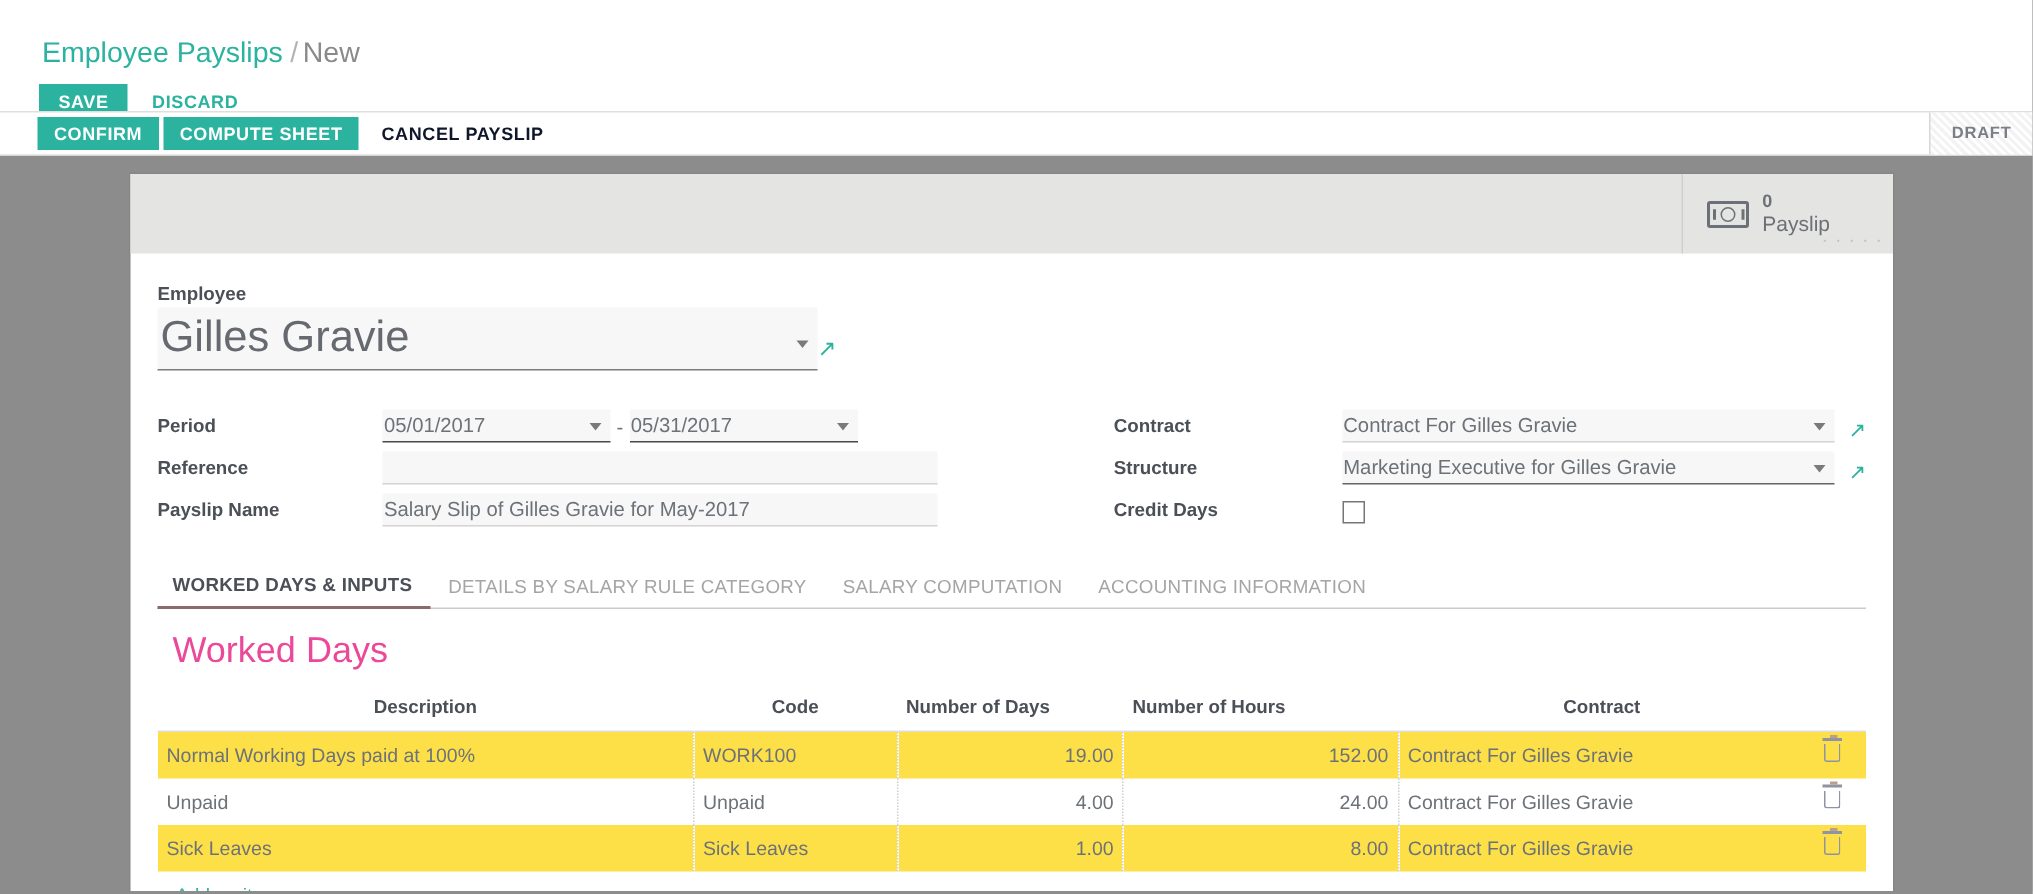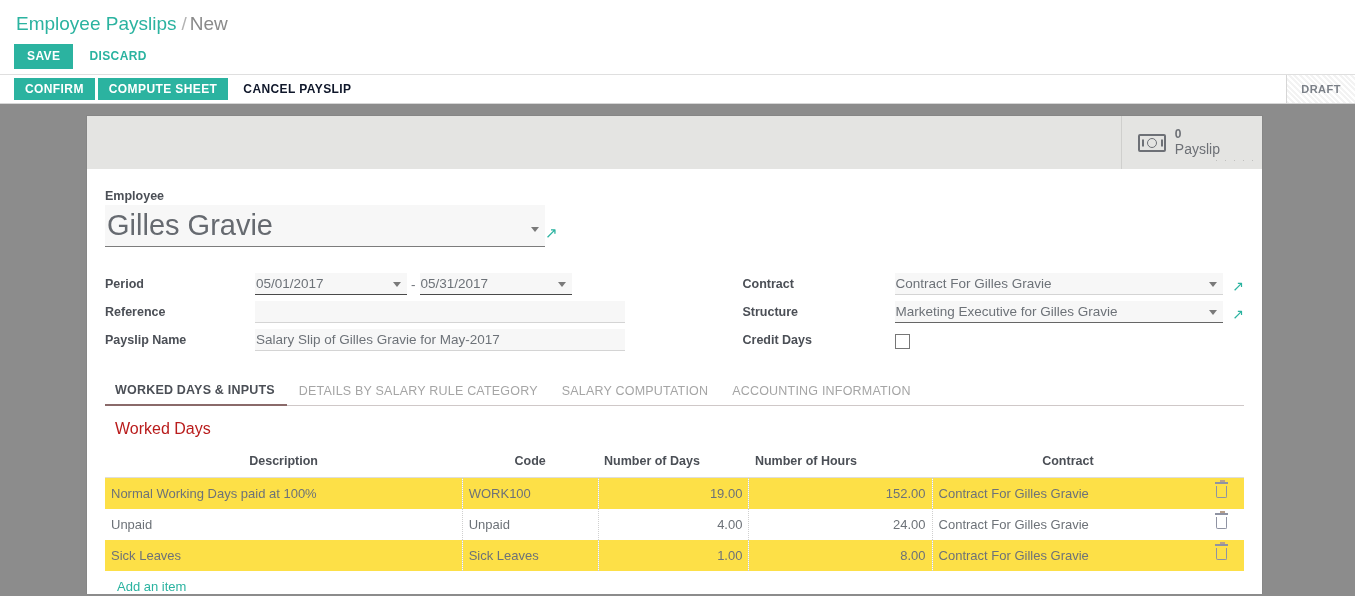--- a/index.html
+++ b/index.html
@@ -8,21 +8,21 @@
     width: 1355px; height: 596px;
     overflow: hidden;
     background: #8c8c8c;
     font-family: "Liberation Sans", sans-serif;
     -webkit-font-smoothing: antialiased;
   }
 
   
   .control-panel {
     background: #ffffff;
-    padding: 0;
+    padding: 12px;
     position: relative;
     height: 74px;
   }
   .breadcrumb {
     font-size: 19px;
     padding: 12px 0 0 16px;
     line-height: 24px;
     white-space: nowrap;
   }
   .breadcrumb .crumb-link {
@@ -74,21 +74,21 @@
     border-bottom: 1px solid #d6d6d6;
     height: 30px;
     display: flex;
     align-items: stretch;
     position: relative;
   }
   .statusbar-buttons {
     display: flex;
     align-items: center;
     gap: 0px;
-    padding-left: 14px;
+    padding-left: 25px;
   }
   .sb-btn {
     background: #2bb3a0;
     color: #fff;
     border: none;
     font-size: 12px;
     font-weight: bold;
     letter-spacing: .4px;
     height: 22px;
     padding: 0 11px;
@@ -339,22 +339,22 @@
     border-bottom: 1px solid transparent;
   }
   .tab:first-child { padding-left: 10px; }
   .tab.active {
     color: #4b4f56;
     font-weight: bold;
     border-bottom: 2px solid #8a6a6a;
   }
 
   .section-title {
-    font-size: 16px;
-    color: #b91c1c;
+    font-size: 24px;
+    color: #ec4899;
     margin: 14px 0 12px 10px;
   }
 
   
   table.olist {
     width: 100%;
     border-collapse: collapse;
     font-size: 13px;
     table-layout: fixed;
   }

